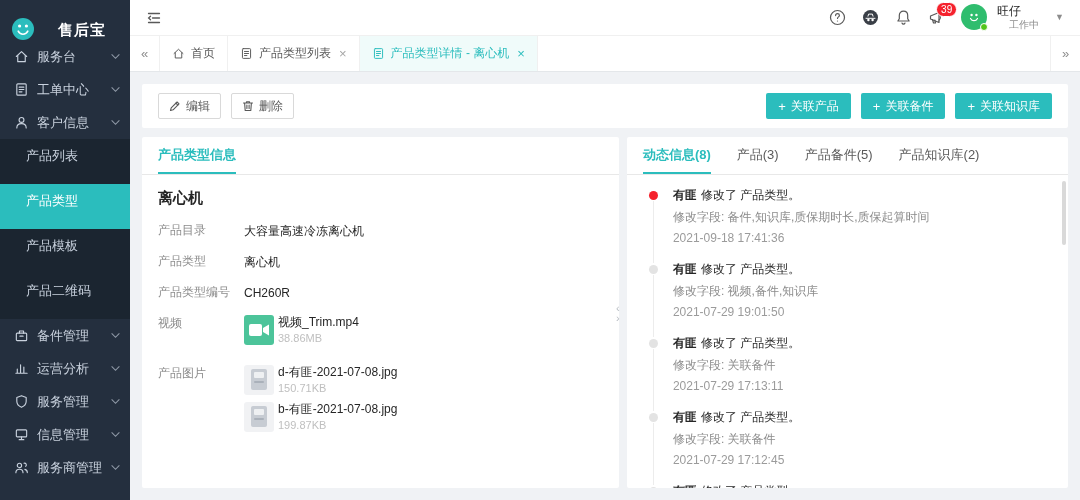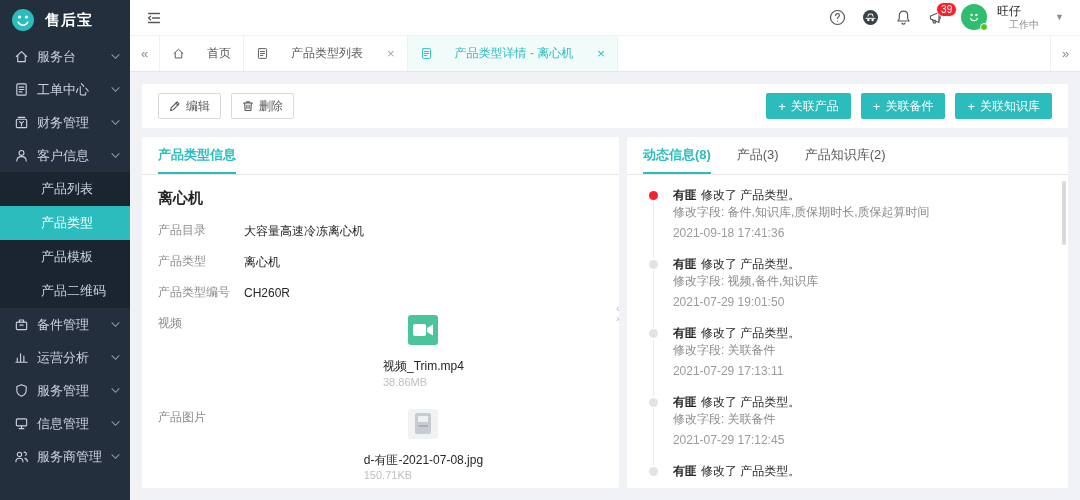--- a/index.html
+++ b/index.html
@@ -2,32 +2,32 @@
 <html style="--accent: #2bbdbd; --sidebar-bg: #242f3e; --sidebar-sub-bg: #1b2530; --badge-red: #f5222d; --dot-red: #f5222d; --avatar-green: #2fbd6e;"><head>
 <meta charset="utf-8">
 <style>
   * { margin:0; padding:0; box-sizing:border-box; }
   html,body { width:1080px; height:500px; overflow:hidden; }
   body { font-family:"Liberation Sans","DejaVu Sans",sans-serif; background:#f0f2f5; font-size:12px; color:#262626; }
   .app { display:flex; width:1080px; height:500px; }
 
   
   .sidebar { width:130px; flex:none; background:var(--sidebar-bg); color:#c9d2de; display:flex; flex-direction:column; overflow:hidden; }
-  .logo { height:40px; display:flex; align-items:center; padding-left:12px; gap:11px; flex:none; }
+  .logo { height:40px; display:flex; align-items:flex-end; padding-left:12px; gap:24px; flex:none; }
   .logo-mark { width:22px; height:22px; flex:none; }
   .logo-text { color:#fff; font-size:15px; font-weight:bold; letter-spacing:1px; }
   .menu { flex:1; }
   .menu-item { height:33px; display:flex; align-items:center; padding:0 10px 0 14px; font-size:13px; cursor:pointer; }
   .mi-icon { width:15px; height:15px; margin-right:8px; flex:none; display:flex; }
   .mi-icon svg { width:15px; height:15px; }
   .mi-label { flex:1; white-space:nowrap; }
   .mi-chev { width:9px; height:9px; opacity:.65; display:flex; }
   .mi-chev svg { width:9px; height:9px; }
   .mi-chev.up { transform:rotate(180deg); }
-  .submenu-item { height:34px; line-height:33px; padding-left:41px; background:var(--sidebar-sub-bg); font-size:13px; cursor:pointer; white-space:nowrap; }
+  .submenu-item { height:45px; line-height:33px; padding-left:26px; background:var(--sidebar-sub-bg); font-size:13px; cursor:pointer; white-space:nowrap; }
   .submenu-item.active { background:var(--accent); color:#fff; }
 
   
   .main { flex:1; min-width:0; display:flex; flex-direction:column; }
 
   .topbar { height:36px; flex:none; background:#fff; display:flex; align-items:center; padding:0 16px; border-bottom:1px solid #f0f0f0; }
   .collapse { width:16px; height:16px; color:#595959; cursor:pointer; display:flex; }
   .collapse svg { width:16px; height:16px; }
   .topbar-right { margin-left:auto; display:flex; align-items:center; gap:16px; }
   .tb-icon { width:17px; height:17px; color:#595959; display:flex; cursor:pointer; position:relative; }
@@ -39,21 +39,21 @@
   .user-meta { line-height:1.2; cursor:pointer; margin-left:-6px; }
   .user-name { font-size:12px; color:#262626; }
   .user-status { font-size:10px; color:#8c8c8c;margin-left:12px; }
   .caret { color:#8c8c8c; font-size:9px; cursor:pointer; }
 
   
   .tabbar { height:36px; flex:none; background:#fff; border-bottom:1px solid #e4e7ea; display:flex; align-items:stretch; }
   .tab-scroll { width:30px; display:flex; align-items:center; justify-content:center; color:#8c8c8c; font-size:13px; cursor:pointer; border-right:1px solid #f0f0f0; }
   .tab-scroll.right { margin-left:auto; border-right:none; border-left:1px solid #f0f0f0; }
   .tabs { display:flex; }
-  .tab { display:flex; align-items:center; gap:22px; padding:0 12px; font-size:12px; color:#595959; border-right:1px solid #f0f0f0; cursor:pointer; white-space:nowrap; }
+  .tab { display:flex; align-items:center; gap:6px; padding:0 12px; font-size:12px; color:#595959; border-right:1px solid #f0f0f0; cursor:pointer; white-space:nowrap; }
   .tab-icon { width:13px; height:13px; display:flex; }
   .tab-icon svg { width:13px; height:13px; }
   .tab-close { color:#a6a6a6; font-size:13px; margin-left:2px; cursor:pointer; }
   .tab.active { color:var(--accent); background:#f0fbfa; }
   .tab.active .tab-close { color:var(--accent); }
 
   
   .content { flex:1; min-height:0; padding:12px; display:flex; flex-direction:column; gap:9px; }
   .card { background:#fff; border-radius:2px; }
   .toolbar { flex:none; height:44px; display:flex; align-items:center; padding:0 16px; }
@@ -72,37 +72,37 @@
   .ptab { display:flex; align-items:center; font-size:13px; color:#595959; cursor:pointer; border-bottom:2px solid transparent; white-space:nowrap; }
   .ptab.active { color:var(--accent); font-weight:bold; border-bottom-color:var(--accent); }
   .panel-body { flex:1; min-height:0; overflow:hidden; position:relative; }
 
   
   #detail-body { padding:14px 16px 0; }
   .detail-title { font-size:15px; font-weight:bold; color:#262626; margin-bottom:14px; }
   .field-row { display:flex; margin-bottom:13px; line-height:1.5; }
   .field-label { width:86px; flex:none; color:#8c8c8c;font-family:Liberation Mono, monospace; }
   .field-value { flex:1; color:#262626; }
-  .file-item { display:flex; align-items:center; gap:14px; margin-bottom:7px; cursor:pointer;flex-direction:column; }
+  .file-item { display:flex; align-items:center; gap:4px; margin-bottom:7px; cursor:pointer; }
   .thumb { width:30px; height:30px; border-radius:3px; flex:none; overflow:hidden; display:flex; }
   .thumb svg { width:30px; height:30px; }
   .file-meta { display:flex; flex-direction:column; line-height:1.3; }
   .file-name { font-size:12px; color:#262626; }
   .file-size { font-size:11px; color:#bfbfbf; }
 
   
   .timeline-wrap { padding-top:12px; }
   .t-item { position:relative; padding:0 4px 16px 46px; }
   .t-item::before { content:""; position:absolute; left:26px; top:14px; bottom:-2px; width:1px; background:#ececec; }
   .t-item:last-child::before { display:none; }
   .t-dot { position:absolute; left:22px; top:4px; width:9px; height:9px; border-radius:50%; background:#e3e3e3; }
   .t-dot.red { background:var(--dot-red); }
   .t-line1 { font-size:12px; color:#262626; }
   .t-user { font-weight:bold; margin-right:4px; }
-  .t-line2 { color:#8c8c8c; }
+  .t-line2 { color:#8c8c8c; margin-top:5px; }
   .t-line3 { color:#9b9b9b; margin-top:5px; }
   .scrollbar { position:absolute; right:2px; top:6px; width:4px; height:64px; border-radius:2px; background:#d9d9d9; }
 
   .split-handle { position:absolute; left:51.5%; top:50%; transform:translate(-3px,-50%); display:flex; flex-direction:column; color:#b9bec4; font-size:11px; line-height:10px; cursor:pointer; z-index:2; }
 </style>
 </head>
 <body>
 
 <div class="app">
 
@@ -134,34 +134,20 @@
           </span>
         </div>
         <div class="menu-item">
           <span class="mi-icon">
             <svg viewBox="0 0 16 16" fill="none" stroke="currentColor" stroke-width="1.2" stroke-linecap="round" stroke-linejoin="round">
               <rect x="3" y="2" width="10" height="12" rx="1"></rect>
               <path d="M5.5 5.5h5M5.5 8h5M5.5 10.5h3"></path>
             </svg>
           </span>
           <span class="mi-label">工单中心</span>
-          <span class="mi-chev">
-            <svg viewBox="0 0 10 6" fill="none" stroke="currentColor" stroke-width="1.2" stroke-linecap="round">
-              <path d="M1 1l4 4 4-4"></path>
-            </svg>
-          </span>
-        </div>
-        <div class="menu-item">
-          <span class="mi-icon">
-            <svg viewBox="0 0 16 16" fill="none" stroke="currentColor" stroke-width="1.2" stroke-linecap="round" stroke-linejoin="round">
-              <rect x="2.5" y="4.5" width="11" height="9" rx="1"></rect>
-              <path d="M4.5 2.5h7M5.9 7l2.1 2 2.1-2M8 9v2.6"></path>
-            </svg>
-          </span>
-          <span class="mi-label">财务管理</span>
           <span class="mi-chev">
             <svg viewBox="0 0 10 6" fill="none" stroke="currentColor" stroke-width="1.2" stroke-linecap="round">
               <path d="M1 1l4 4 4-4"></path>
             </svg>
           </span>
         </div>
         <div class="menu-item">
           <span class="mi-icon">
             <svg viewBox="0 0 16 16" fill="none" stroke="currentColor" stroke-width="1.2" stroke-linecap="round" stroke-linejoin="round">
               <circle cx="8" cy="5.3" r="2.6"></circle>
@@ -454,20 +440,21 @@
 
         <div class="split-handle">
             <span>‹</span>
             <span>›</span>
           </div>
 
         <section class="panel panel-right">
           <div class="panel-header" id="activity-tabs">
               <span class="ptab active">动态信息(8)</span>
               <span class="ptab">产品(3)</span>
+              <span class="ptab">产品备件(5)</span>
               <span class="ptab">产品知识库(2)</span>
             </div>
           <div class="panel-body timeline-wrap">
             <div id="timeline">
                 <div class="t-item">
                   <span class="t-dot red"></span>
                   <div class="t-line1"><span class="t-user">有匪</span><span>修改了 产品类型。</span></div>
                   <div class="t-line2">修改字段: 备件,知识库,质保期时长,质保起算时间</div>
                   <div class="t-line3">2021-09-18 17:41:36</div>
                 </div>

